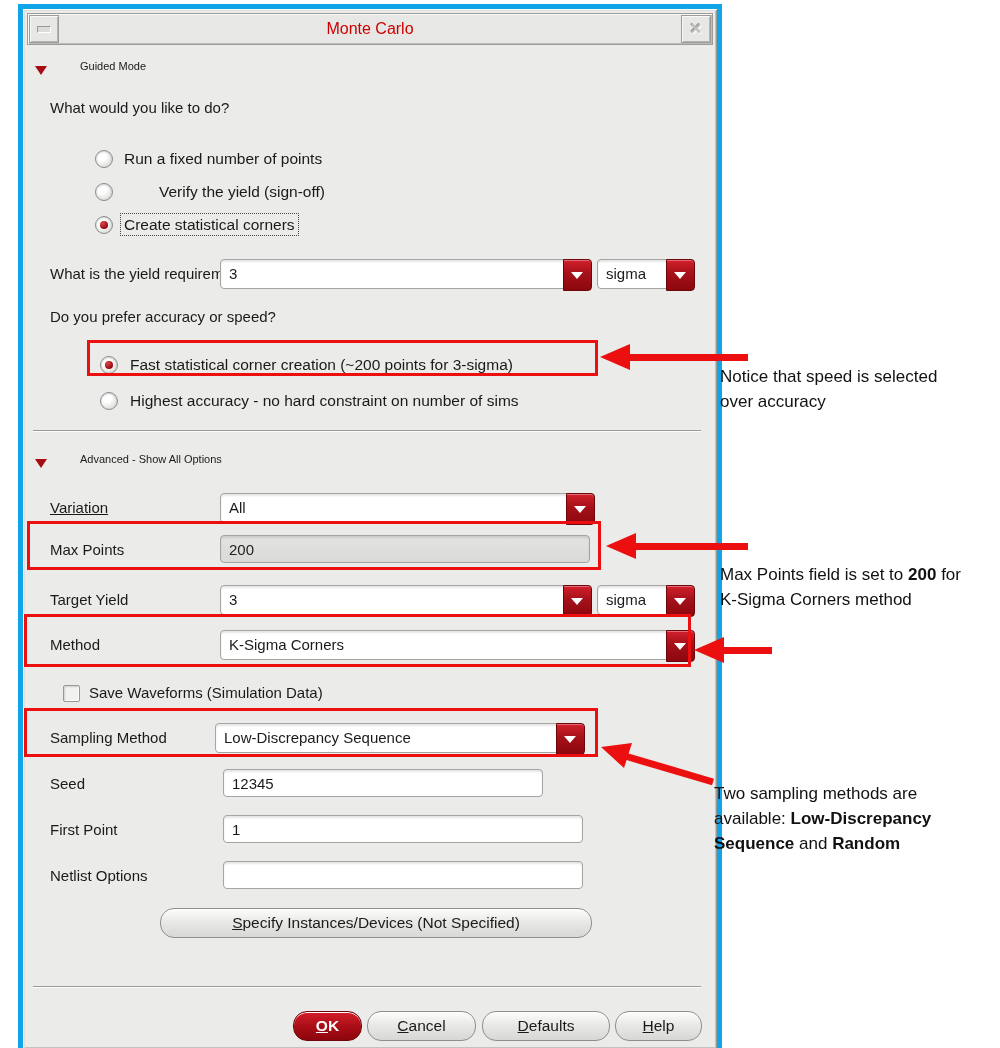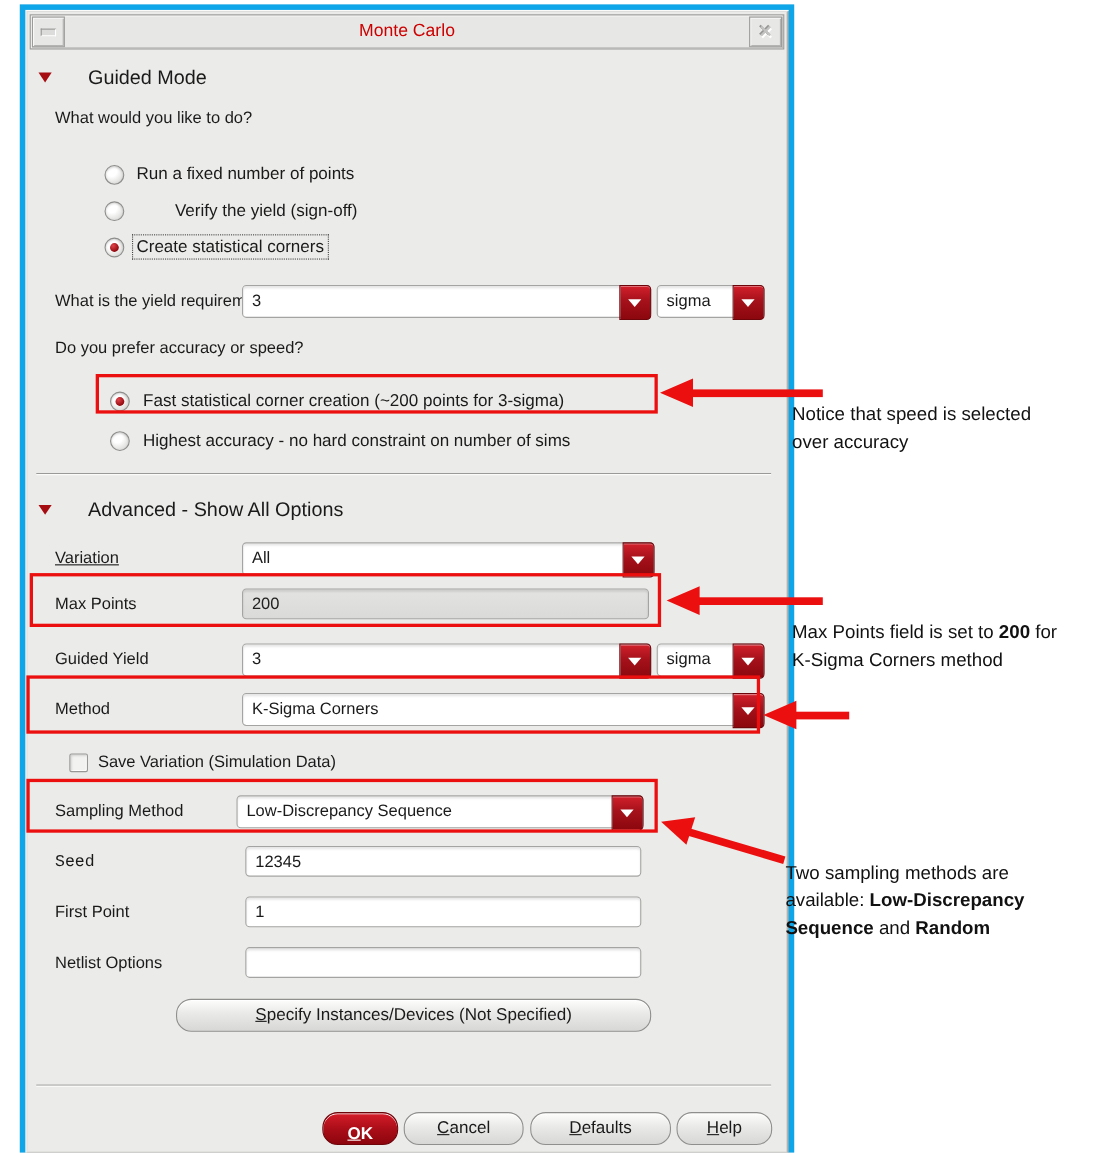--- a/index.html
+++ b/index.html
@@ -26,21 +26,21 @@
   .tb-x{font-size:15px;font-weight:bold;color:#c3c3c1;
         text-shadow:-1px -1px 0 #949492, 1px 1px 0 #ffffff;}
   .tb-title{position:absolute;left:40px;right:40px;top:0;height:30px;line-height:30px;
             text-align:center;font-size:16px;color:#cc0000;}
   
   .lbl{position:absolute;font-size:15px;line-height:30px;height:30px;white-space:nowrap;}
   .qtext{position:absolute;font-size:15px;white-space:nowrap;}
   .sec-head{position:absolute;height:22px;}
   .tri-red{position:absolute;width:0;height:0;border-left:6px solid transparent;
            border-right:6px solid transparent;border-top:9px solid #a50d12;}
-  .sec-label{position:absolute;left:45px;top:0;font-size:18px;white-space:nowrap;}
+  .sec-label{position:absolute;left:45px;top:0;font-size:11px;white-space:nowrap;}
   .sep{position:absolute;left:10px;right:16px;height:0;border-top:1px solid #9a9a98;
        border-bottom:1px solid #fdfdfc;}
   
   .radio-row{position:absolute;height:22px;}
   .radio{position:absolute;top:2px;width:16px;height:16px;border-radius:50%;
          background:radial-gradient(circle at 35% 30%, #ffffff 0 30%, #e2e2e0 70%, #cfcfcd 100%);
          border:1px solid #8d8d8b;box-shadow:inset 0 1px 2px rgba(0,0,0,.18);}
   .radio.sel::after{content:"";position:absolute;left:4px;top:4px;width:8px;height:8px;
          border-radius:50%;background:radial-gradient(circle at 35% 30%, #e0444a, #8e060c 75%);}
   .radio-label{position:absolute;font-size:15.5px;line-height:21px;white-space:nowrap;padding:0 3px;}
@@ -155,21 +155,21 @@
     <div class="combo" style="left:197px;top:484px;width:373px;">
       <span class="combo-text">All</span>
       <span class="combo-btn">
           <span class="tri"></span>
         </span>
     </div>
 
     <div class="lbl" style="left:27px;top:526px;">Max Points</div>
     <input class="tfield ro" style="left: 197px; top: 526px; width: 370px;" readonly="" value="200">
 
-    <div class="lbl" style="left:27px;top:576px;">Guided Yield</div>
+    <div class="lbl" style="left:27px;top:576px;">Target Yield</div>
     <div class="combo" style="left:197px;top:576px;width:370px;">
       <span class="combo-text">3</span>
       <span class="combo-btn">
           <span class="tri"></span>
         </span>
     </div>
     <div class="combo" style="left:574px;top:576px;width:96px;">
       <span class="combo-text">sigma</span>
       <span class="combo-btn">
           <span class="tri"></span>
@@ -178,46 +178,46 @@
 
     <div class="lbl" style="left:27px;top:621px;">Method</div>
     <div class="combo" style="left:197px;top:621px;width:473px;">
       <span class="combo-text">K-Sigma Corners</span>
       <span class="combo-btn">
           <span class="tri"></span>
         </span>
     </div>
 
     <div class="checkbox" style="left:40px;top:676px;"></div>
-    <div class="qtext" style="left:66px;top:675px;">Save Variation (Simulation Data)</div>
+    <div class="qtext" style="left:66px;top:675px;">Save Waveforms (Simulation Data)</div>
 
     <div class="lbl" style="left:27px;top:714px;">Sampling Method</div>
     <div class="combo" style="left:192px;top:714px;width:368px;">
       <span class="combo-text">Low-Discrepancy Sequence</span>
       <span class="combo-btn">
           <span class="tri"></span>
         </span>
     </div>
 
-    <div class="lbl" style="left:27px;top:760px;font-family:Liberation Mono, monospace;">Seed</div>
-    <input class="tfield" style="left: 200px; top: 760px; width: 360px;" value="12345">
+    <div class="lbl" style="left:27px;top:760px;">Seed</div>
+    <input class="tfield" style="left: 200px; top: 760px; width: 320px;" value="12345">
 
     <div class="lbl" style="left:27px;top:806px;">First Point</div>
     <input class="tfield" style="left: 200px; top: 806px; width: 360px;" value="1">
 
     <div class="lbl" style="left:27px;top:852px;">Netlist Options</div>
     <input class="tfield" style="left: 200px; top: 852px; width: 360px;" value="">
 
     <div class="pbtn" style="left:137px;top:899px;width:430px;">
       <span style="text-decoration:none;">Specify Instances/Devices (Not Specified)</span>
     </div>
 
     <div class="sep" style="top:977px;"></div>
 
-    <div class="pbtn red" style="left:270px;top:1002px;width:67px;align-items:flex-end;">
+    <div class="pbtn red" style="left:270px;top:1002px;width:67px;">
       <span>OK</span>
     </div>
     <div class="pbtn" style="left:344px;top:1002px;width:107px;">
       <span>Cancel</span>
     </div>
     <div class="pbtn" style="left:459px;top:1002px;width:126px;">
       <span>Defaults</span>
     </div>
     <div class="pbtn" style="left:592px;top:1002px;width:85px;">
       <span>Help</span>

